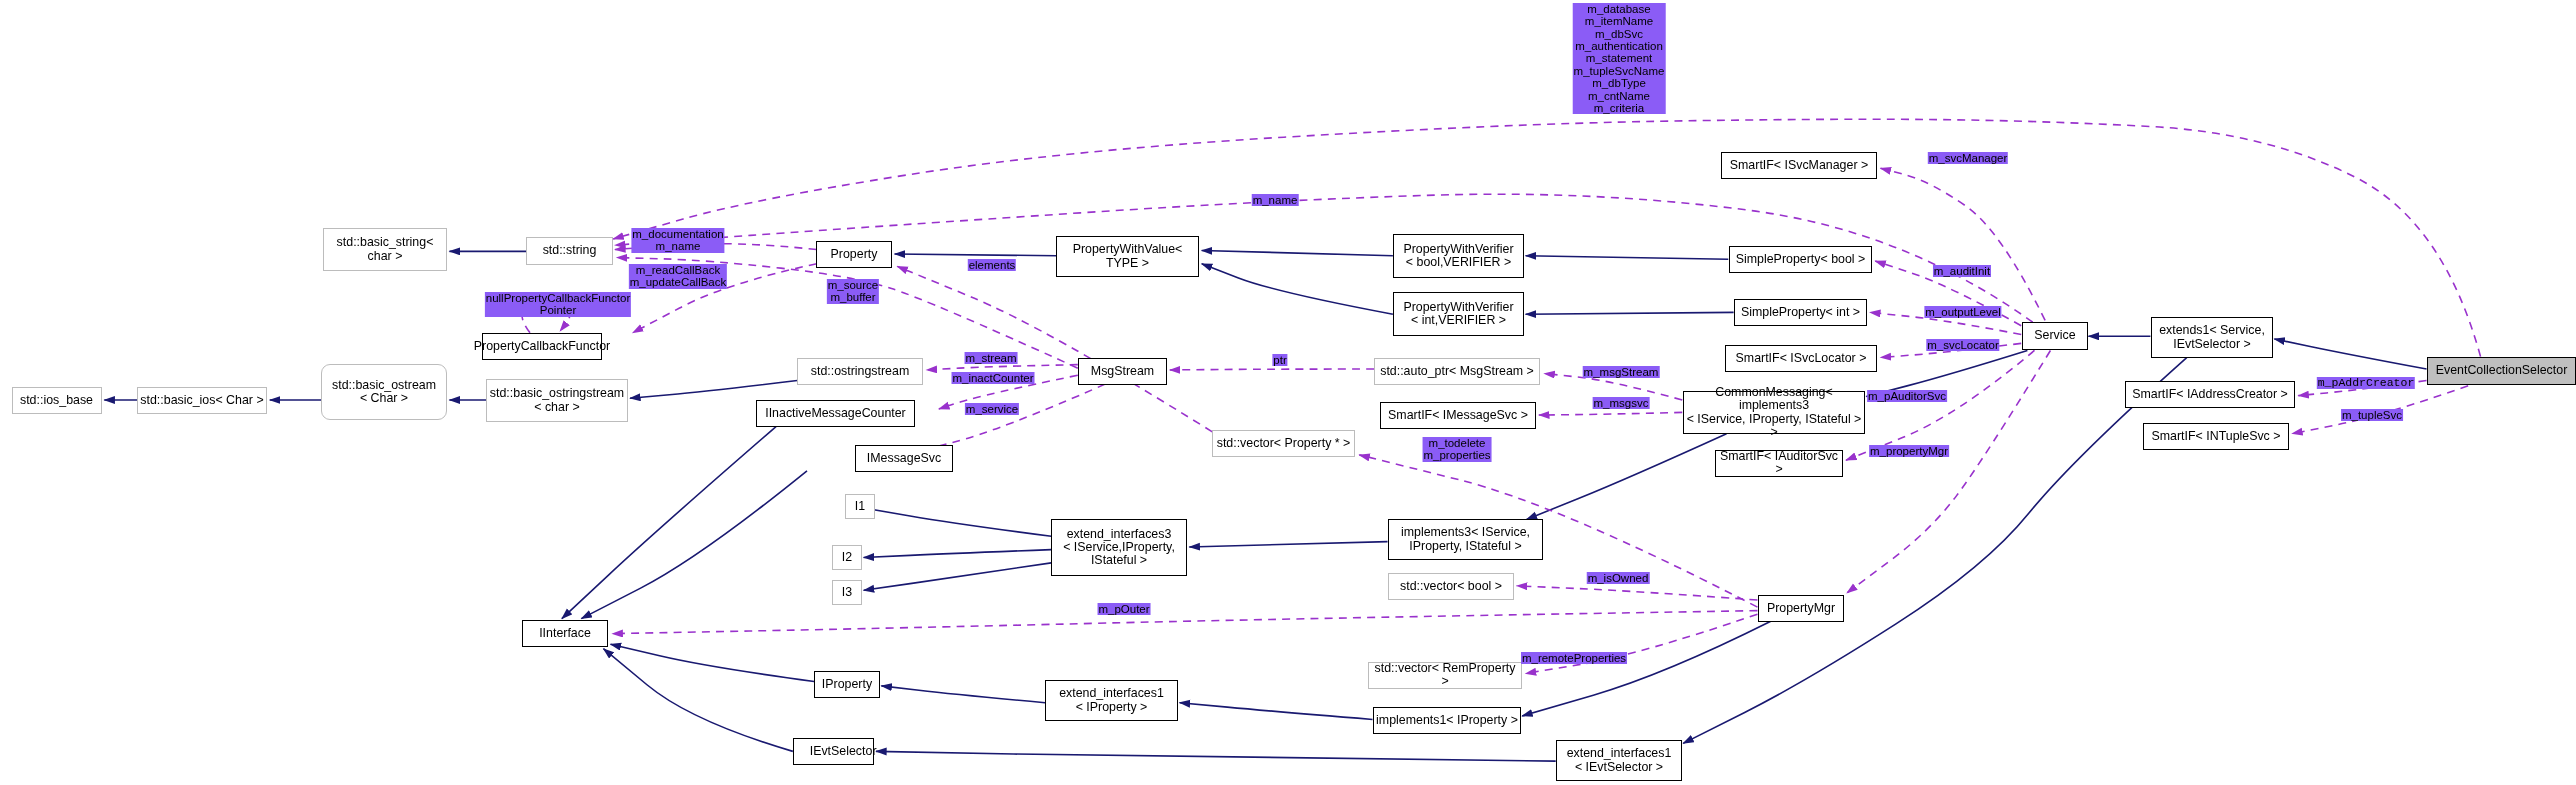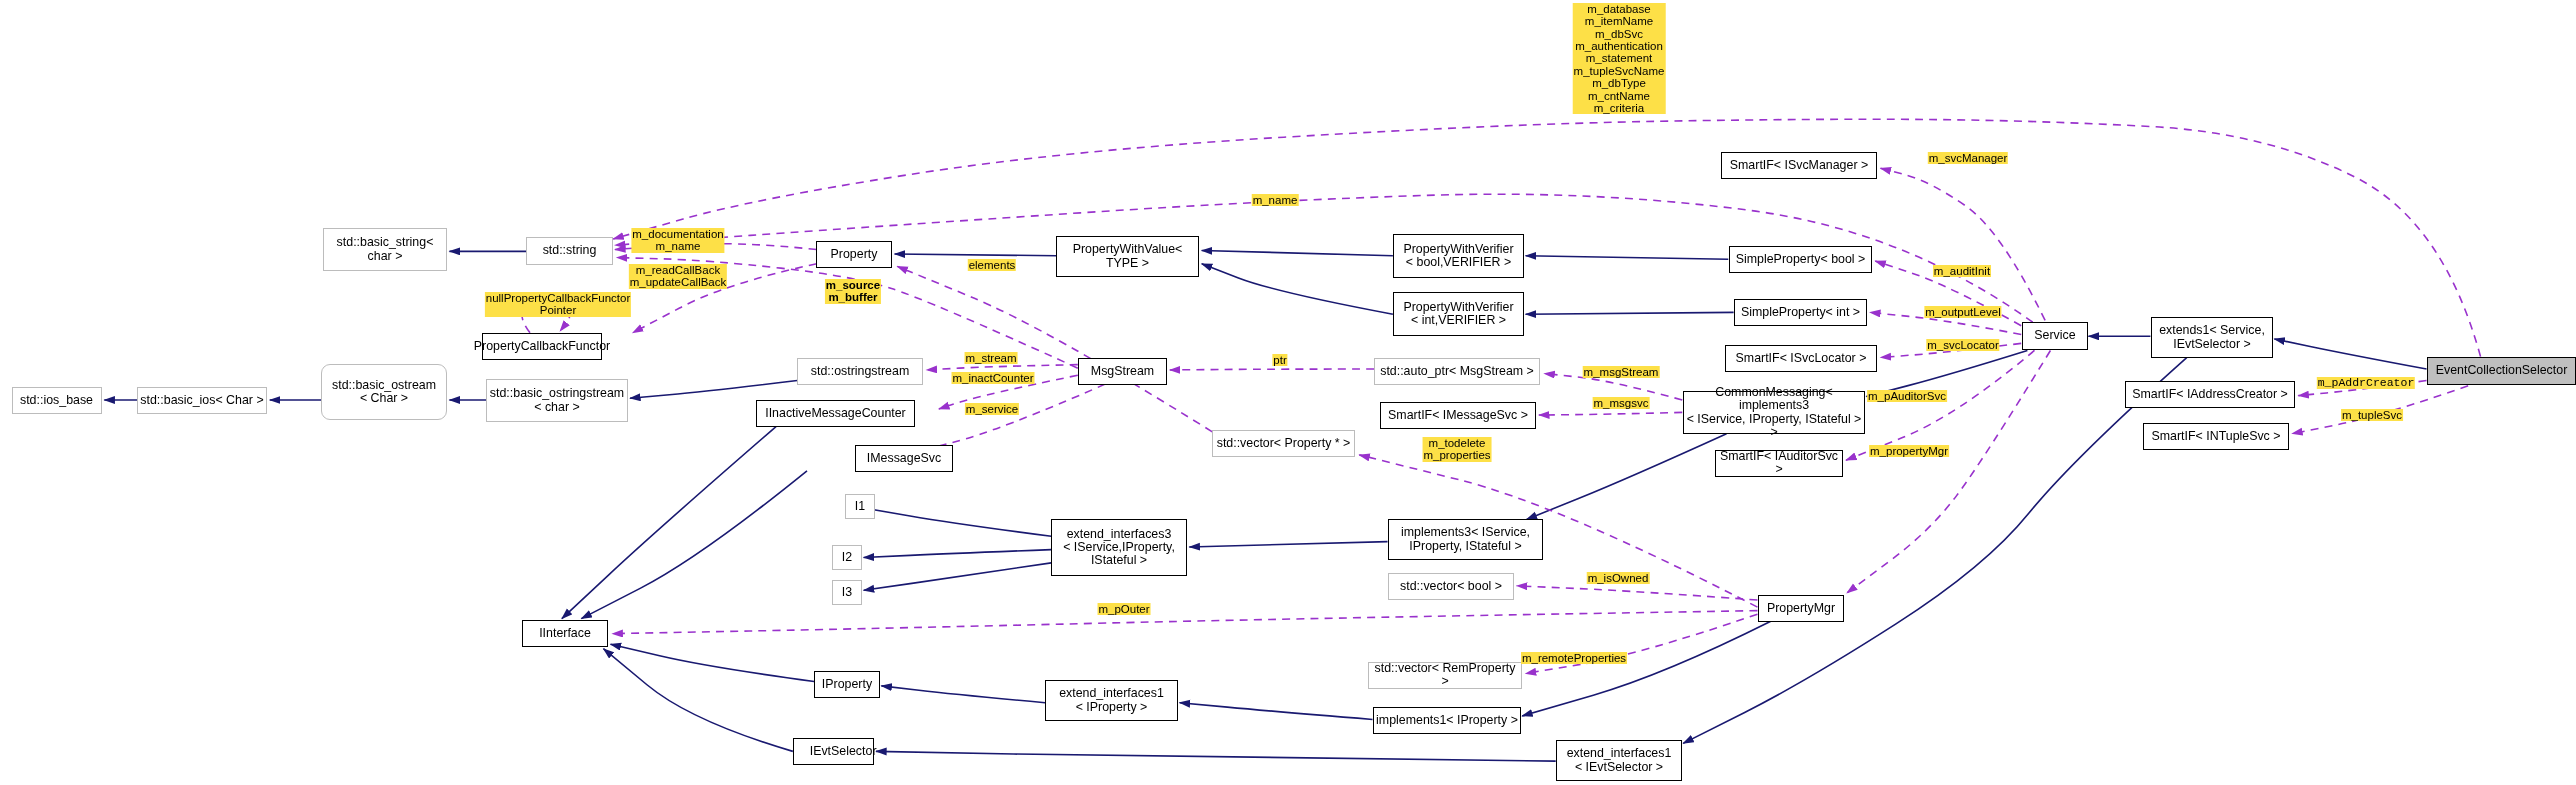--- a/index.html
+++ b/index.html
@@ -9,21 +9,21 @@
   .edge{fill:none;stroke-width:1.8px;}
   .edge.member{stroke-dasharray:9,7;}
   .node{position:absolute;display:flex;align-items:center;justify-content:center;
         text-align:center;background:#ffffff;color:#000;
         font-size:12.4px;line-height:13.3px;white-space:pre-line;
         box-sizing:border-box;border:1.8px solid #000;padding:0.9px 1.8px;cursor:pointer;}
   .node.external{border:0.9px solid #bcbcbc;}
   .node.highlight{background:#bfbfbf;}
   .edge-label{position:absolute;transform:translateX(-50%);
         font-size:11.5px;line-height:12.4px;text-align:center;color:#000;
-        white-space:pre-line;background:#fde047;padding:0 0.9px;}
+        white-space:pre-line;background:#8b5cf6;padding:0 0.9px;}
 </style>
 </head>
 <body>
 
 <div id="canvas">
   <svg id="edge-layer" xmlns="http://www.w3.org/2000/svg" viewBox="0 0 2909 887">
     <defs>
       <marker id="arrow-inherit" markerWidth="14" markerHeight="10" refX="12" refY="4.5" orient="auto" markerUnits="userSpaceOnUse">
         <path d="M0,0 L13,4.5 L0,9 z" fill="#191970"></path>
       </marker>
@@ -153,21 +153,21 @@
 m_cntName
 m_criteria</div>
       <div class="edge-label" style="left: 1968px; top: 152px;">m_svcManager</div>
       <div class="edge-label" style="left: 1275px; top: 194px;">m_name</div>
       <div class="edge-label" style="left: 678px; top: 228px;">m_documentation
 m_name</div>
       <div class="edge-label" style="left: 678px; top: 264px;">m_readCallBack
 m_updateCallBack</div>
       <div class="edge-label" style="left: 558px; top: 292px;">nullPropertyCallbackFunctor
 Pointer</div>
-      <div class="edge-label" style="left: 853px; top: 279px; font-weight: bold;">m_source
+      <div class="edge-label" style="left: 853px; top: 279px;">m_source
 m_buffer</div>
       <div class="edge-label" style="left: 992px; top: 259px;">elements</div>
       <div class="edge-label" style="left: 1962px; top: 265px;">m_auditInit</div>
       <div class="edge-label" style="left: 1963px; top: 306px;">m_outputLevel</div>
       <div class="edge-label" style="left: 1963px; top: 339px;">m_svcLocator</div>
       <div class="edge-label" style="left: 991px; top: 352px;">m_stream</div>
       <div class="edge-label" style="left: 993px; top: 372px;">m_inactCounter</div>
       <div class="edge-label" style="left: 992px; top: 403px;">m_service</div>
       <div class="edge-label" style="left: 1280px; top: 354px;">ptr</div>
       <div class="edge-label" style="left: 1621px; top: 366px;">m_msgStream</div>

